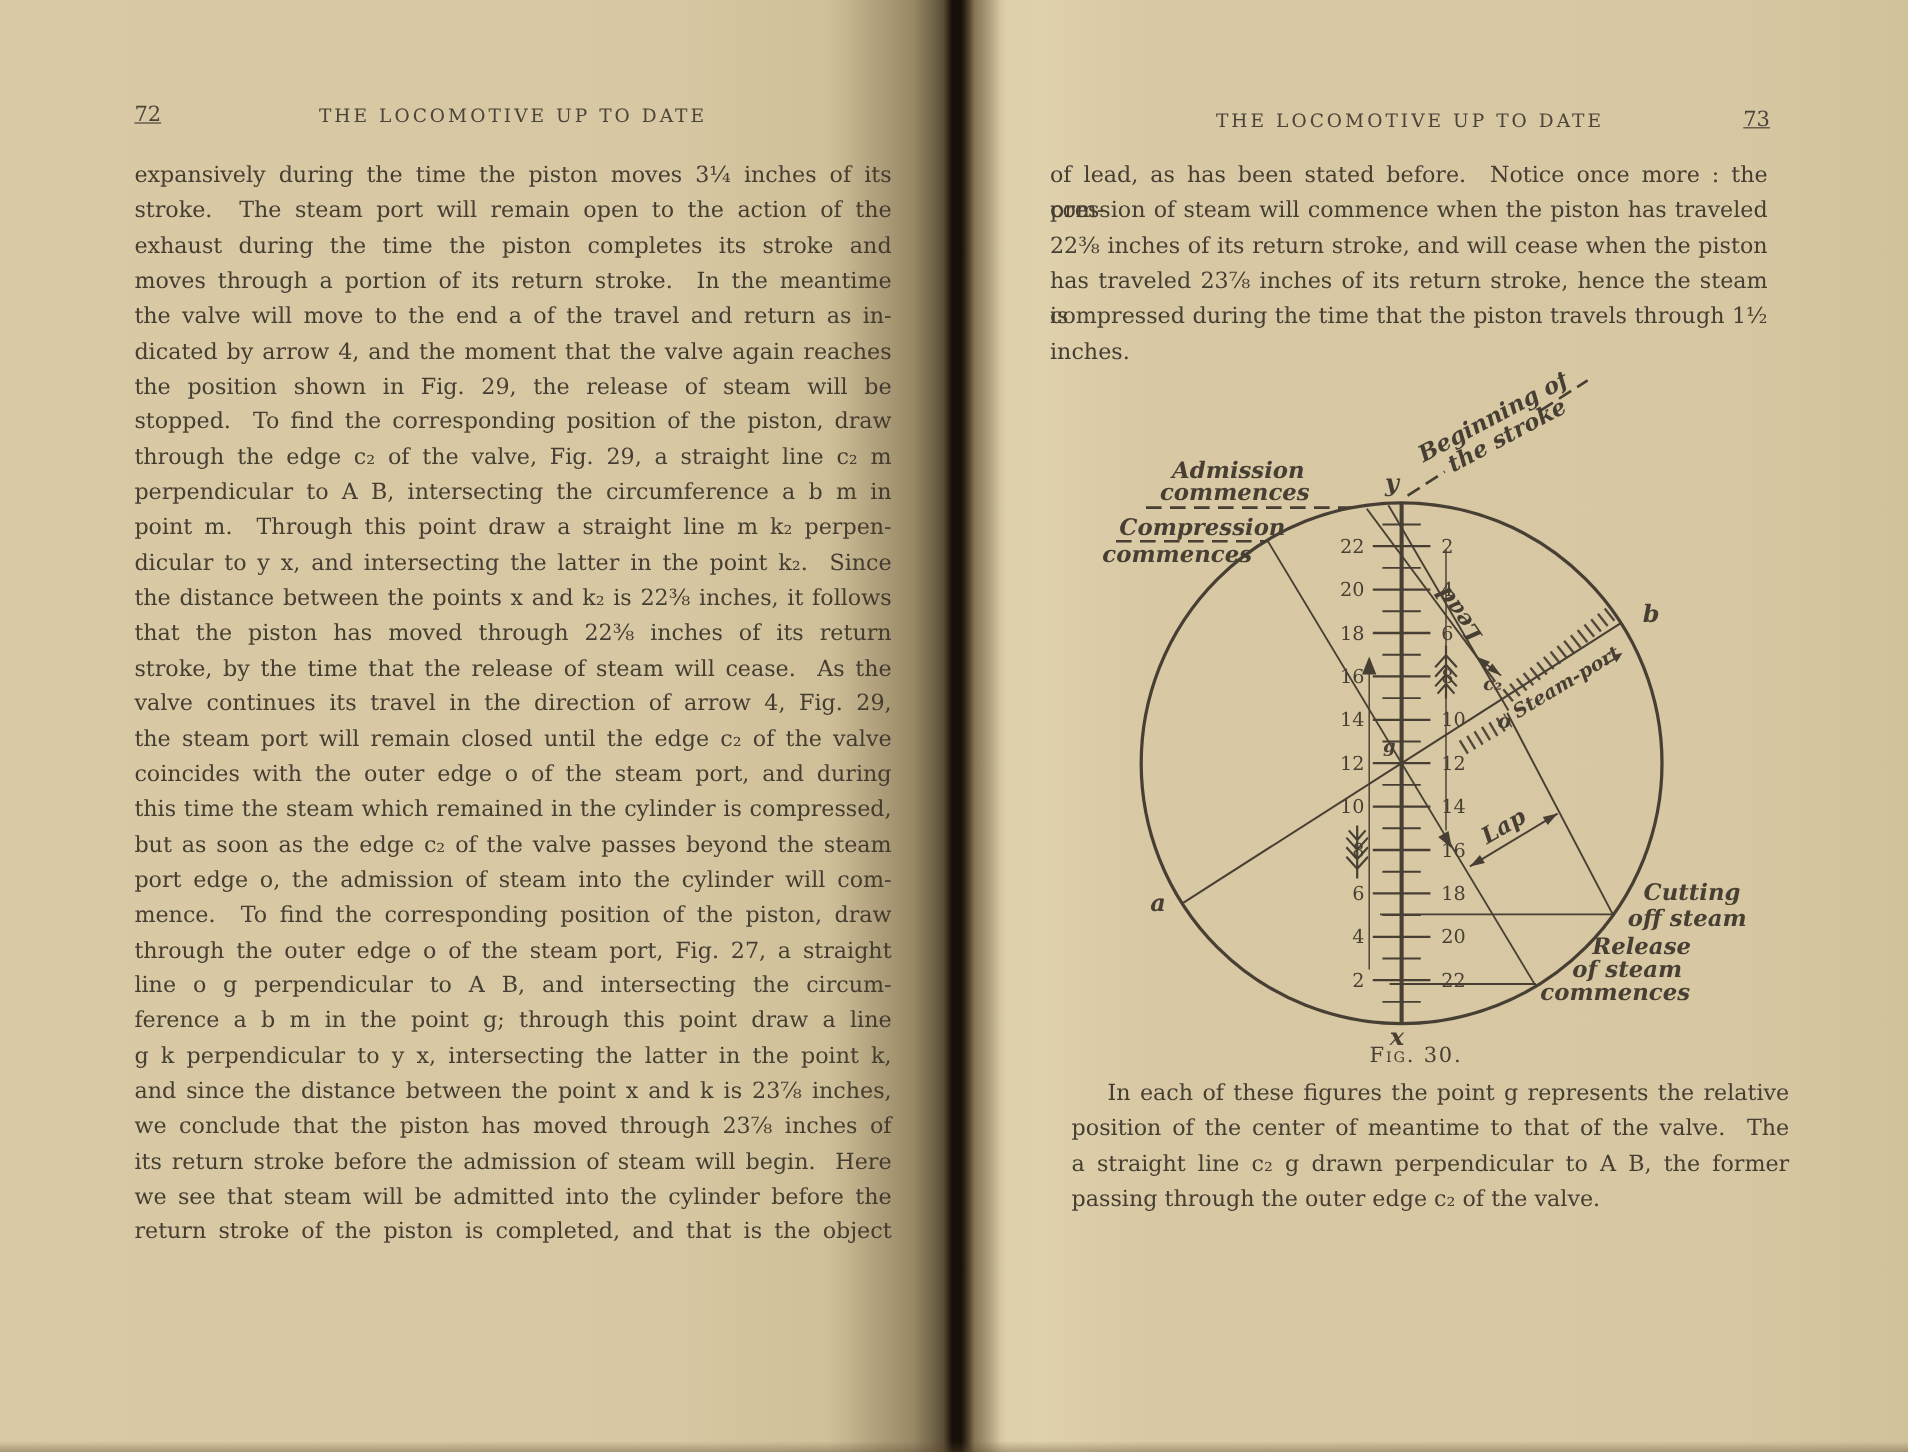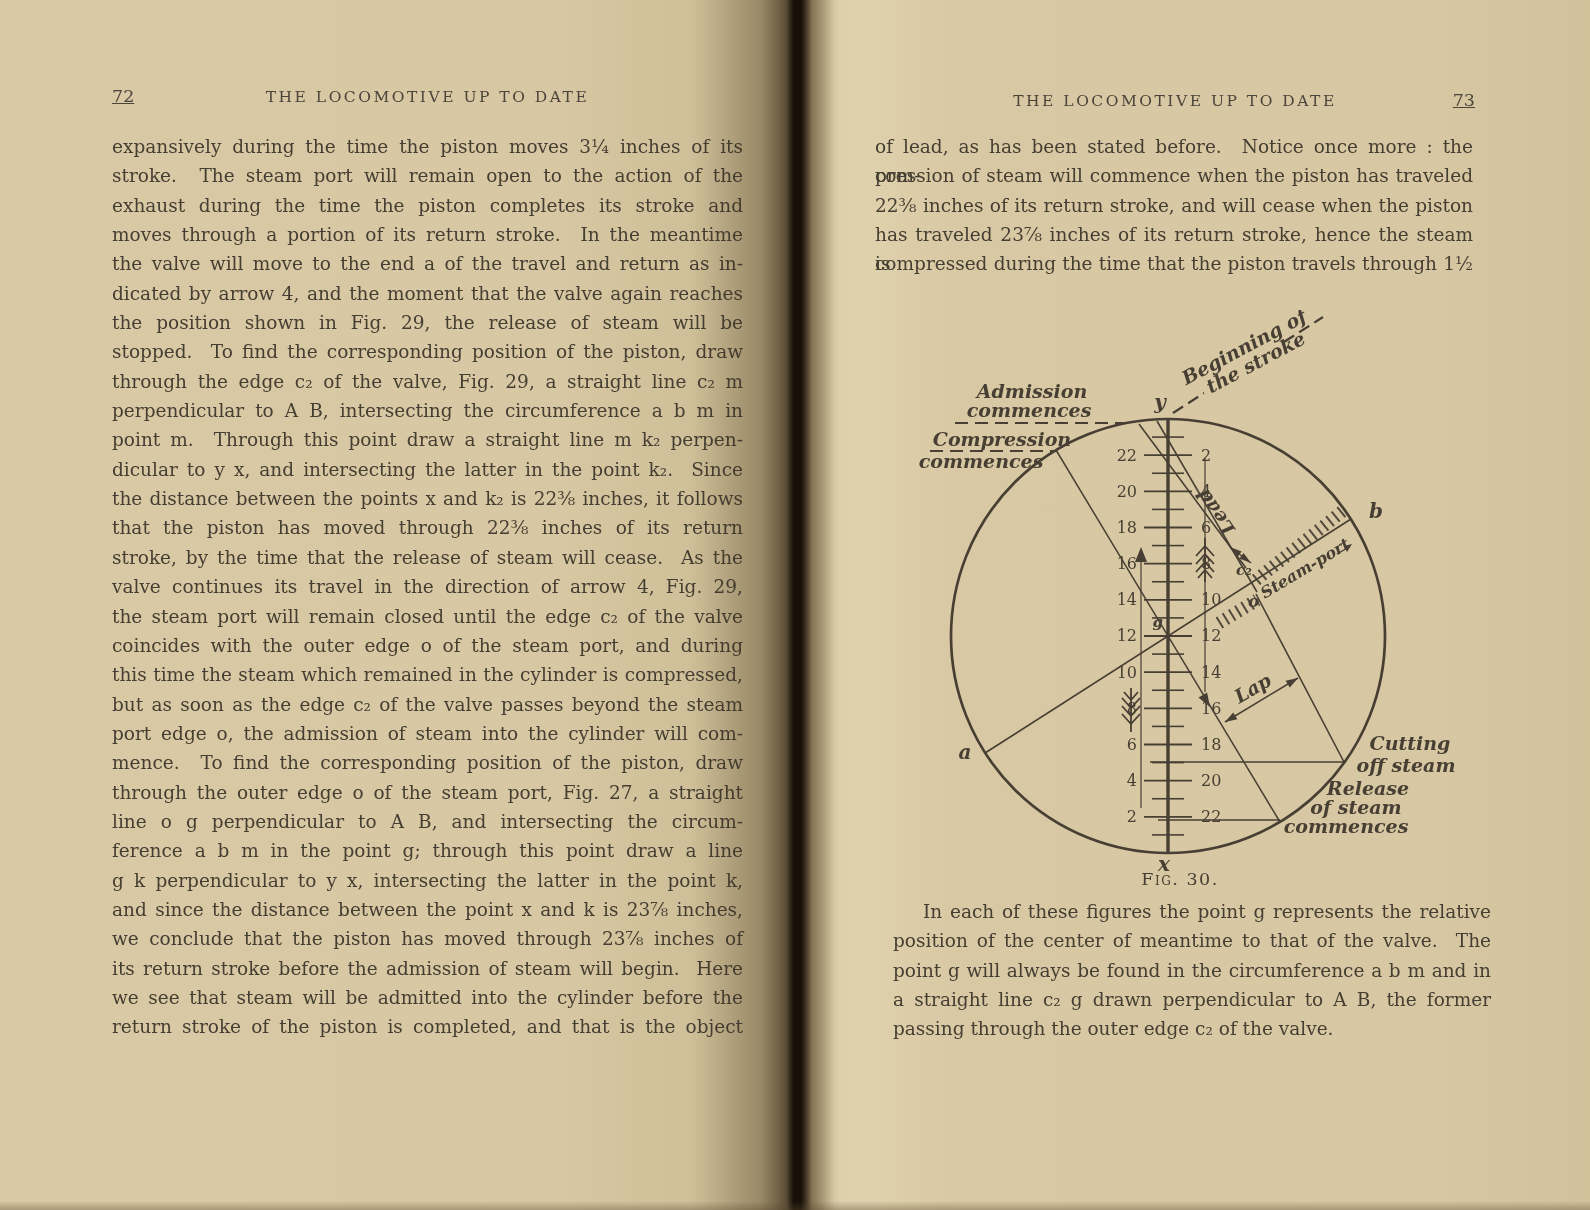--- a/index.html
+++ b/index.html
@@ -82,20 +82,21 @@
       <span class="rt">THE LOCOMOTIVE UP TO DATE</span>
       <span class="pgno" style="right:0;">73</span>
     </div>
 
     <div class="body-block" style="left:75px;top:132px;width:598px;">
         <div class="tl">of lead, as has been stated before.  Notice once more : the com-</div>
         <div class="tl">pression of steam will commence when the piston has traveled</div>
         <div class="tl">22⅜ inches of its return stroke, and will cease when the piston</div>
         <div class="tl">has traveled 23⅞ inches of its return stroke, hence the steam is</div>
         <div class="tl">compressed during the time that the piston travels through 1½</div>
+        <div class="tl plain">inches.</div>
       </div>
 
     <svg class="fig" width="620" height="600" viewBox="0 0 620 600">
 
       <circle class="ln" cx="288" cy="326" r="217" stroke-width="2.7"></circle>
       <path class="ln" d="M288,109 V543" stroke-width="3.4"></path>
       <path class="ln" d="M105,443 L471,209" stroke-width="1.7"></path>
       <path class="ln" d="M176,140 L400,512" stroke-width="1.5"></path>
 
       <path class="ln" d="M259,114 L366,258" stroke-width="1.6"></path>
@@ -205,20 +206,19 @@
       <text class="flab" x="488" y="485" text-anchor="middle">Release</text>
       <text class="flab" x="476" y="504" text-anchor="middle">of steam</text>
       <text class="flab" x="466" y="523" text-anchor="middle">commences</text>
 
       <text class="fcap" x="300" y="575" text-anchor="middle">Fig. 30.</text>
     </svg>
 
     <div class="body-block" style="left:93px;top:897px;width:598px;">
         <div class="tl indent">In each of these figures the point g represents the relative</div>
         <div class="tl">position of the center of meantime to that of the valve.  The</div>
-        <div class="tl">point g will always be found in the circumference a b m and in</div>
         <div class="tl">a straight line c₂ g drawn perpendicular to A B, the former</div>
         <div class="tl plain">passing through the outer edge c₂ of the valve.</div>
       </div>
   </div>
 
   <div class="gutter"></div>
 </div>
 
 </body></html>

